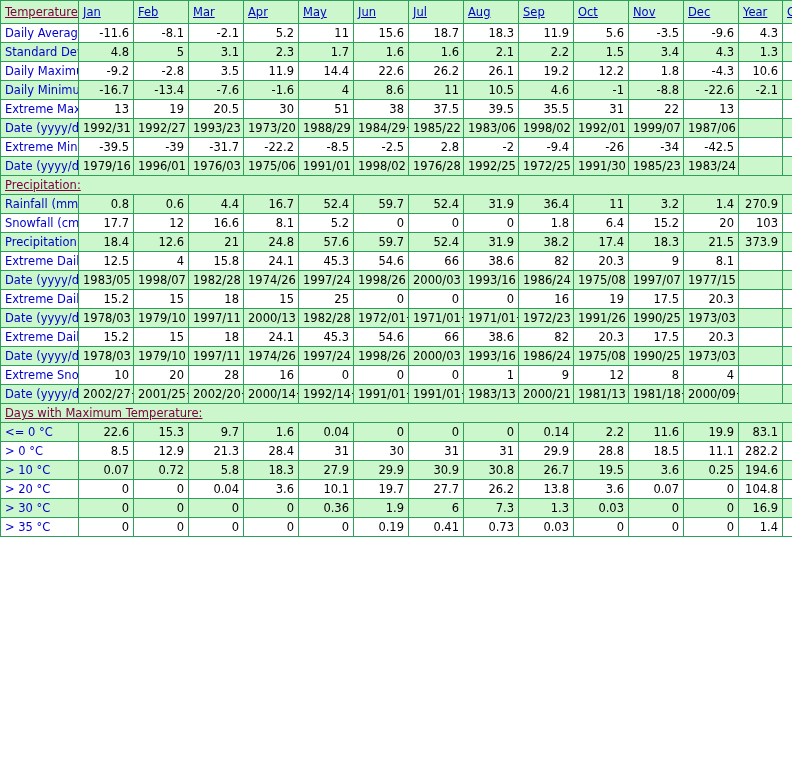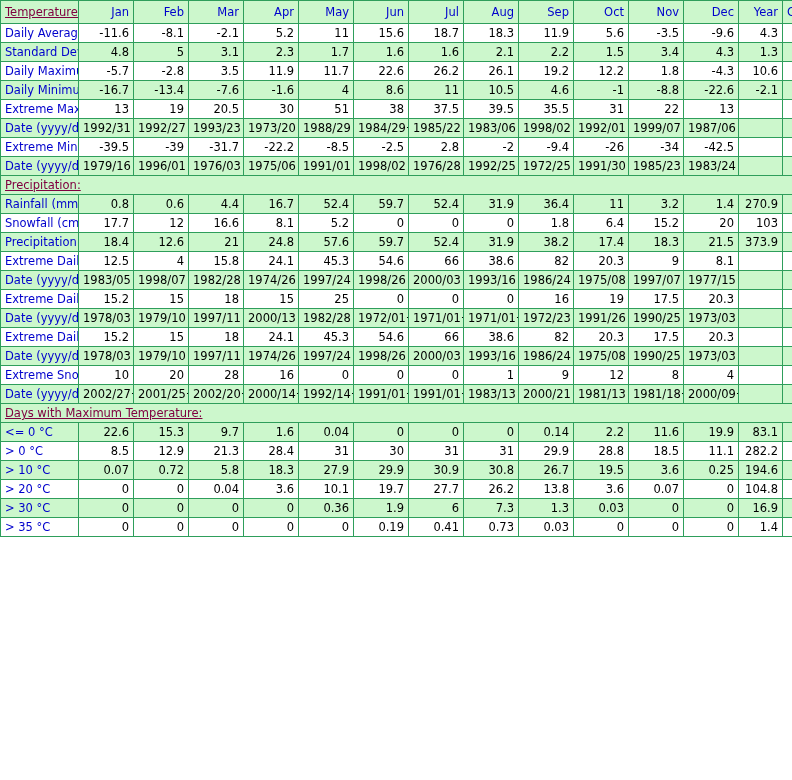--- a/index.html
+++ b/index.html
@@ -27,27 +27,28 @@
   }
   
   col.c-label { width: 78px; }
   col.c-month { width: 55px; }
   col.c-year  { width: 44px; }
   col.c-code  { width: 36px; }
 
   
   tr.header-row td {
     background: #ccf7cc;
-    text-align: right;
+    text-align: left;
     color: #0000cc;
     font-weight: bold;
     font-size: 11.5px;
     height: 18px;
     padding-top: 2px;
     padding-bottom: 2px;
+    text-decoration: underline;
   }
   tr.header-row td.section-title {
     text-align: left;
     color: #800040;
     text-decoration: underline;
     padding-left: 4px;
   }
 
   
   tr.section-row td {
@@ -161,25 +162,25 @@
         <td class="val">2.1</td>
         <td class="val">2.2</td>
         <td class="val">1.5</td>
         <td class="val">3.4</td>
         <td class="val">4.3</td>
         <td class="val">1.3</td>
         <td class="code">A</td>
       </tr>
       <tr class="data-row band-white">
         <td class="rowlabel">Daily Maximum (°C)</td>
-        <td class="val">-5.7</td>
+        <td class="val">-9.2</td>
         <td class="val">-2.8</td>
         <td class="val">3.5</td>
         <td class="val">11.9</td>
-        <td class="val">11.7</td>
+        <td class="val">14.4</td>
         <td class="val">22.6</td>
         <td class="val">26.2</td>
         <td class="val">26.1</td>
         <td class="val">19.2</td>
         <td class="val">12.2</td>
         <td class="val">1.8</td>
         <td class="val">-4.3</td>
         <td class="val">10.6</td>
         <td class="code">A</td>
       </tr>

